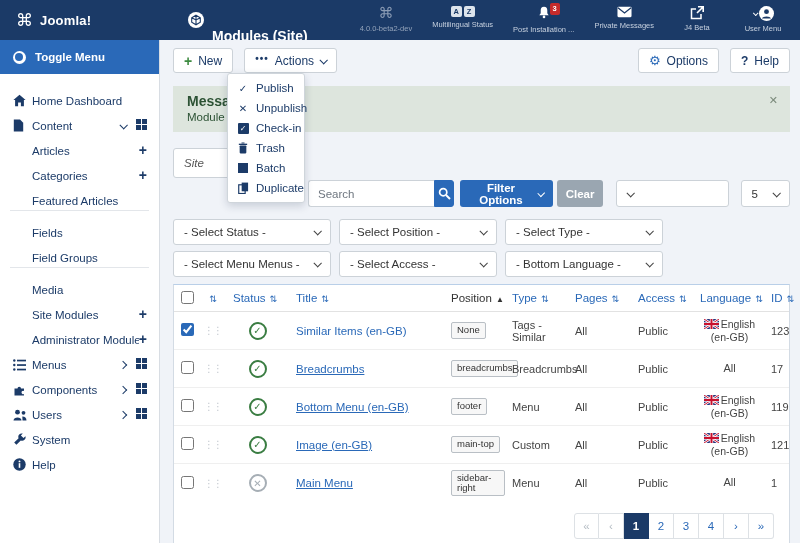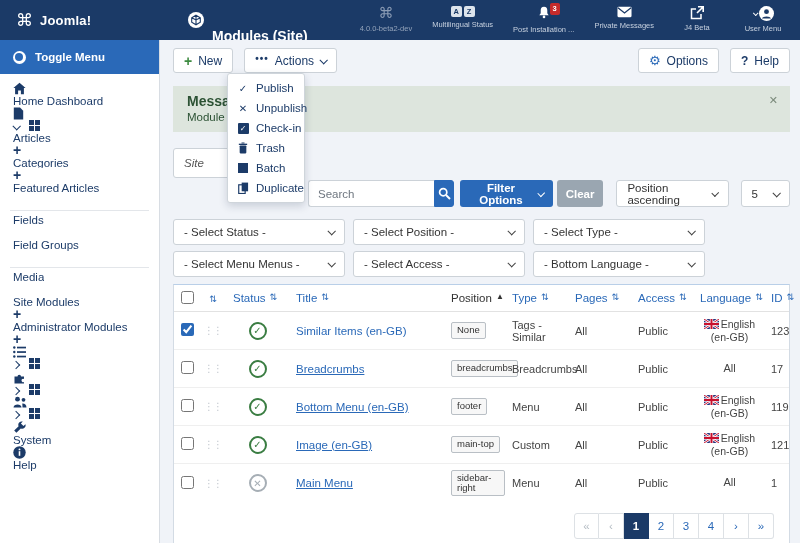--- a/index.html
+++ b/index.html
@@ -29,21 +29,21 @@
   .chev { display:inline-block; width:6px; height:6px; border-right:1.6px solid currentColor; border-bottom:1.6px solid currentColor; transform:rotate(45deg) translateY(-1px); }
   .chev.right { transform:rotate(-45deg); }
   .chev.sm { width:4px; height:4px; }
 
   
   .sidebar { position:absolute; top:40px; left:0; width:160px; height:503px; background:#fff; border-right:1px solid #d8dde3; }
   .toggle-row { height:34px; background:#2a69b8; color:#fff; display:flex; align-items:center; gap:9px; padding-left:13px; font-size:11.5px; font-weight:bold; cursor:pointer; }
   .toggle-icon { width:13px; height:13px; background:#fff; border-radius:50%; position:relative; flex:none; }
   .toggle-icon::after { content:""; position:absolute; left:1.5px; top:2.5px; width:8px; height:8px; background:#2a69b8; border-radius:50%; }
   .nav { padding-top:8px; }
-  .nav-item { height:25px; display:flex; align-items:flex-start; padding:0 12px 0 13px; cursor:pointer; font-size:11.5px; color:#1c3b68;flex-direction:column; }
+  .nav-item { height:25px; display:flex; align-items:flex-end; padding:0 12px 0 13px; cursor:pointer; font-size:11.5px; color:#1c3b68; }
   .nav-ic { width:19px; flex:none; display:flex; align-items:center; }
   .nav-ic svg { fill:#1c3b68; }
   .nav-label { flex:1; white-space:nowrap; overflow:hidden; }
   .nav-right { display:flex; align-items:center; gap:10px; color:#1c3b68; }
   .plus-ic { font-size:14px; font-weight:bold; line-height:1; }
   .grid-ic svg { fill:#1c3b68; }
   .nav-divider { height:1px; background:#e3e6ea; margin:3px 10px; }
 
   
   .main { position:absolute; top:40px; left:160px; width:640px; height:503px; background:#f0f3f8; overflow:hidden; }
@@ -71,27 +71,27 @@
   .search-input { width:126px; height:27px; border:1px solid #ccd2d8; border-right:none; border-radius:3px 0 0 3px; padding:0 9px; font-size:11.5px; font-family:inherit; color:#333; outline:none; }
   .search-input::placeholder { color:#6f7780; }
   .search-btn { width:24px; height:27px; background:#2a69b8; border:1px solid #2a69b8; border-radius:0 3px 3px 0; display:flex; align-items:center; justify-content:center; cursor:pointer; }
   .btn-primary { background:#2a69b8; color:#fff; border:none; height:27px; border-radius:3px; padding:0 10px; font-size:11.5px; font-weight:bold; display:inline-flex; align-items:center; gap:6px; margin-left:6px; cursor:pointer; font-family:inherit; }
   .btn-primary .chev { color:#fff; }
   .btn-gray { background:#9aa6b1; color:#fff; border:none; height:27px; border-radius:3px; padding:0 9px; font-size:11.5px; font-weight:bold; margin-left:4px; cursor:pointer; font-family:inherit; }
   .ordering-sel { width:130px; margin-left:13px; height:27px; }
   .limit-sel { width:55px; margin-left:12px; height:27px; }
 
   .filter-grid { margin:12px 10px 0 13px; display:flex; flex-wrap:wrap; gap:6px 8px; width:620px; }
-  .filter-grid .select { width:172px; height:26px; }
+  .filter-grid .select { width:158px; height:26px; }
 
   
   .card { margin:7px 10px 0 13px; background:#fff; border:1px solid #d3dbe4; border-top:1px solid #b9cfe8; height:300px; }
   .tgrid { display:grid; grid-template-columns:26px 26px 63px 155px 61px 63px 63px 62px 71px 25px; align-items:center; }
   .thead { height:27px; border-bottom:1px solid #e2e2e2; }
-  .th { font-size:11.5px; color:#2a69b8; padding-left:7px; display:flex; align-items:flex-start; gap:4px; white-space:nowrap; }
+  .th { font-size:11.5px; color:#2a69b8; padding-left:7px; display:flex; align-items:flex-end; gap:4px; white-space:nowrap; }
   .th.dark { color:#333; font-weight:normal; }
   .sort-ic { color:#2a69b8; font-size:9px; font-family:"DejaVu Sans",sans-serif; }
   .tri-up { font-size:8px; color:#333; }
   .trow { height:38px; border-bottom:1px solid #efefef; }
   .td { padding-left:7px; font-size:11px; color:#444; }
   .td.center { padding-left:0; text-align:center; }
   input[type=checkbox] { width:13px; height:13px; accent-color:#2a69b8; margin-left:7px; cursor:pointer; }
   .drag { color:#c3c9cf; font-size:10px; letter-spacing:-1px; text-align:center; padding-left:0; cursor:grab; font-family:"DejaVu Sans",sans-serif; }
   .status-ic { width:18px; height:18px; border-radius:50%; display:inline-flex; align-items:center; justify-content:center; font-size:10px; font-weight:bold; font-family:"DejaVu Sans",sans-serif; margin:0 auto; cursor:pointer; }
   .status-ic.pub { border:2px solid #3a7d42; color:#3a7d42; }
@@ -391,21 +391,20 @@
               <line x1="8" y1="8" x2="12" y2="12" stroke="#fff" stroke-width="2"></line>
             </svg>
         </span>
       </button>
       <button class="btn-primary">
         <span>Filter Options</span>
         <span class="chev"></span>
       </button>
       <button class="btn-gray">Clear</button>
       <div class="select ordering-sel">
-        <span>Position ascending</span>
         <span class="chev"></span>
       </div>
       <div class="select limit-sel">
         <span>5</span>
         <span class="chev"></span>
       </div>
     </div>
 
     <div class="filter-grid">
       <div class="select">

